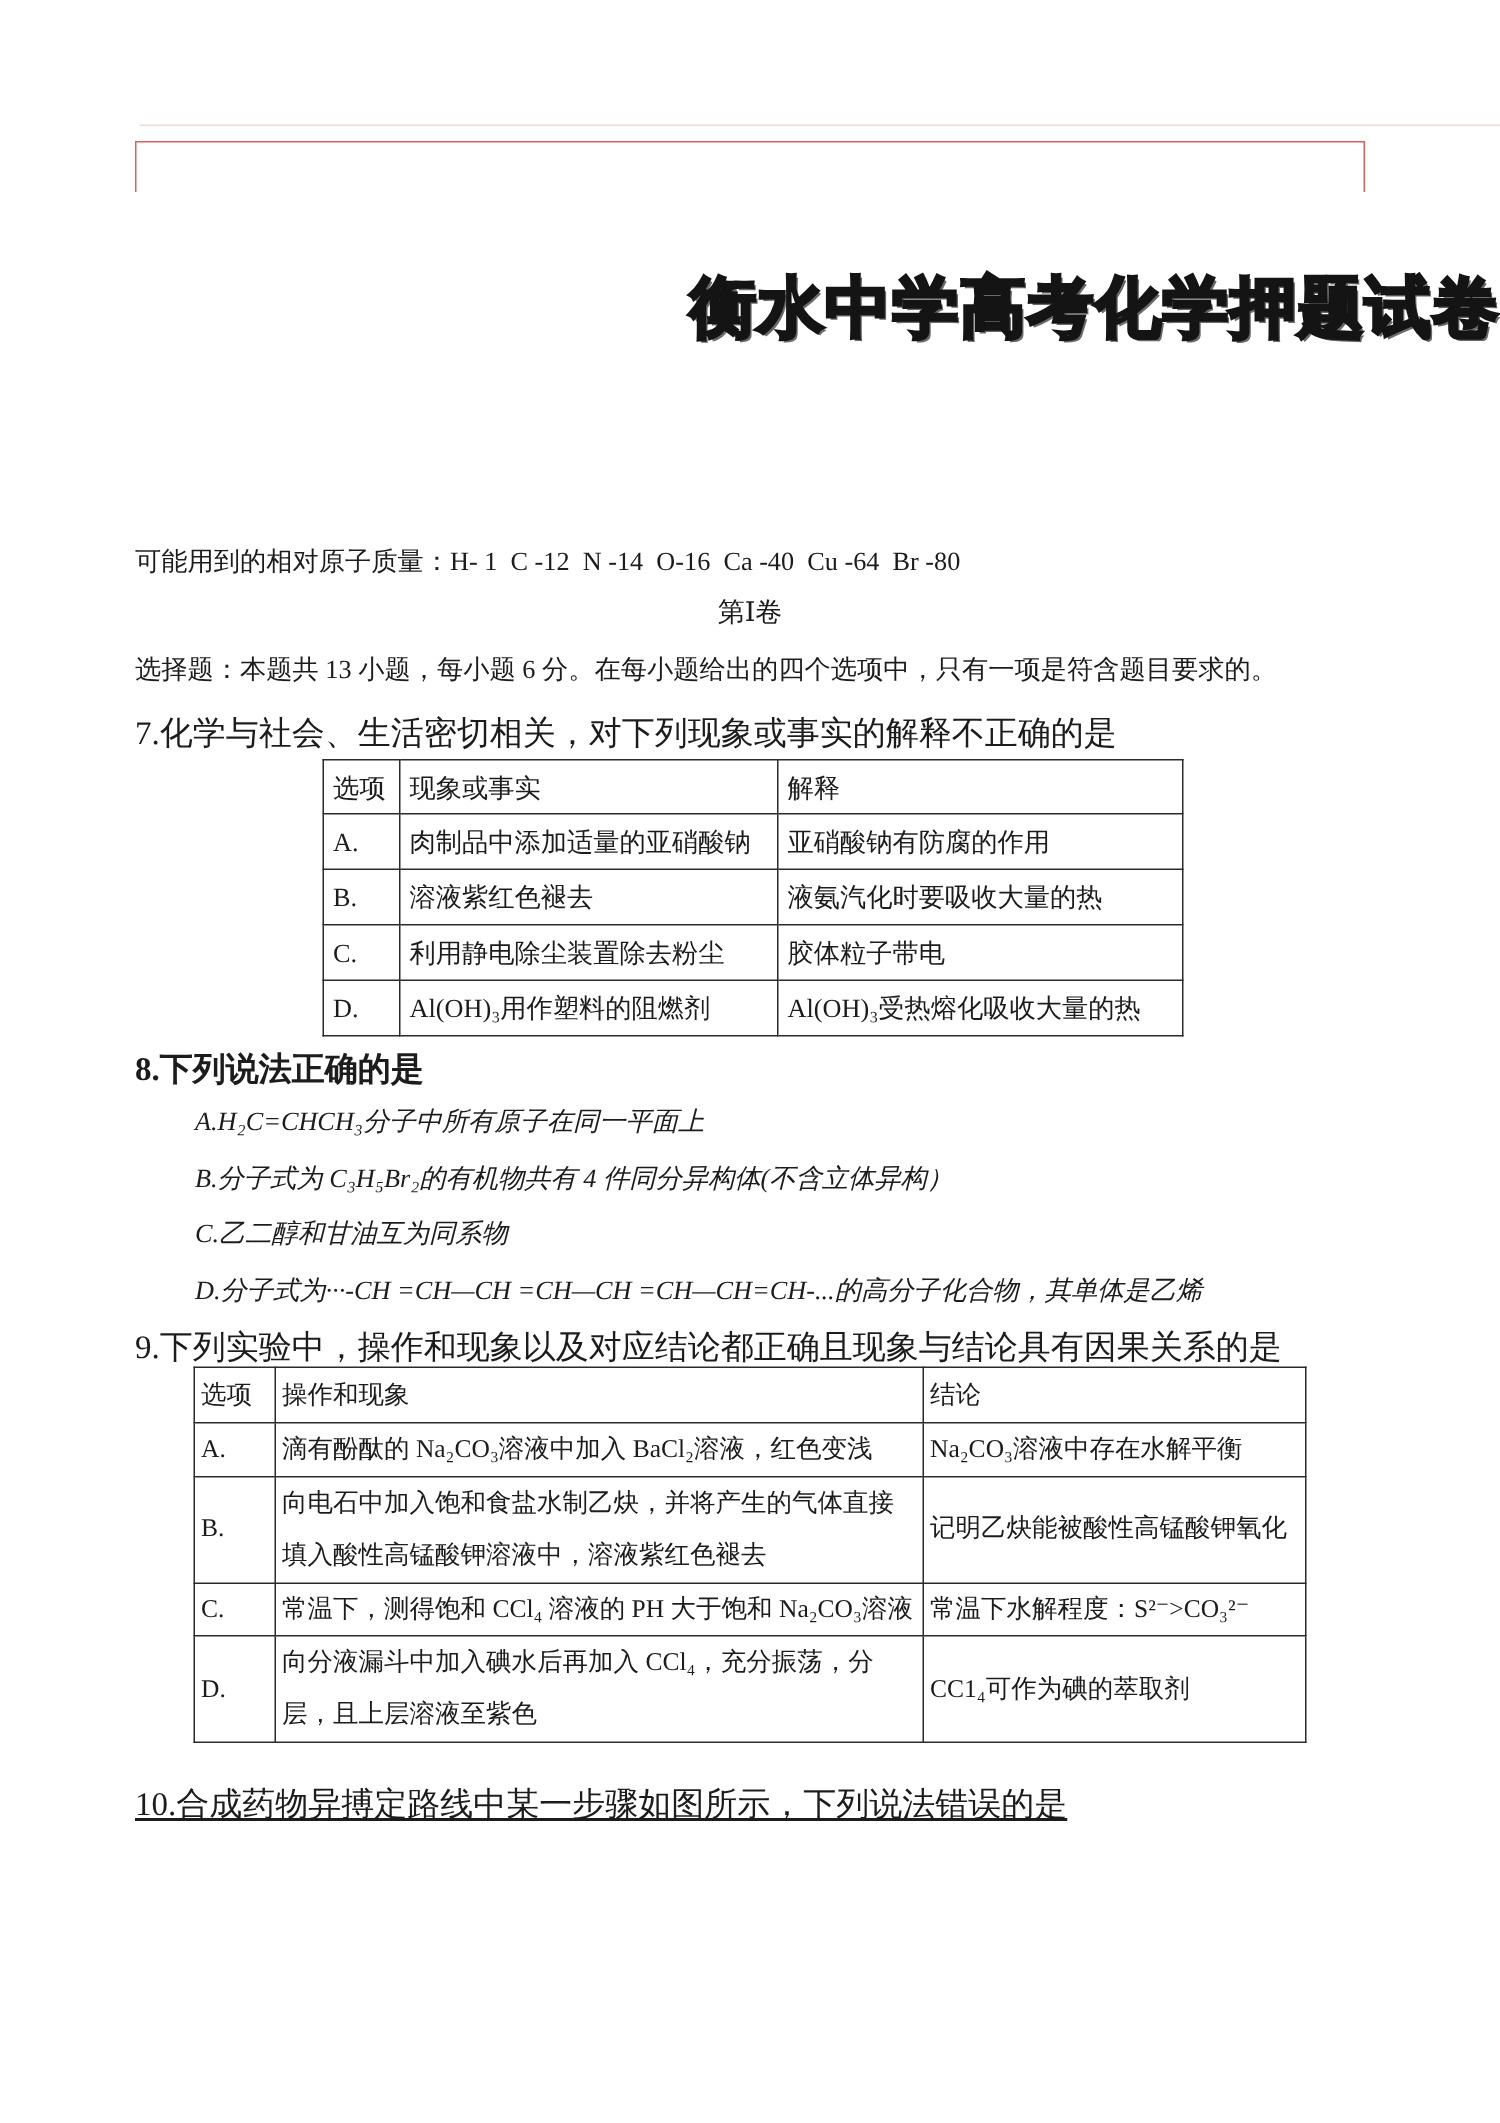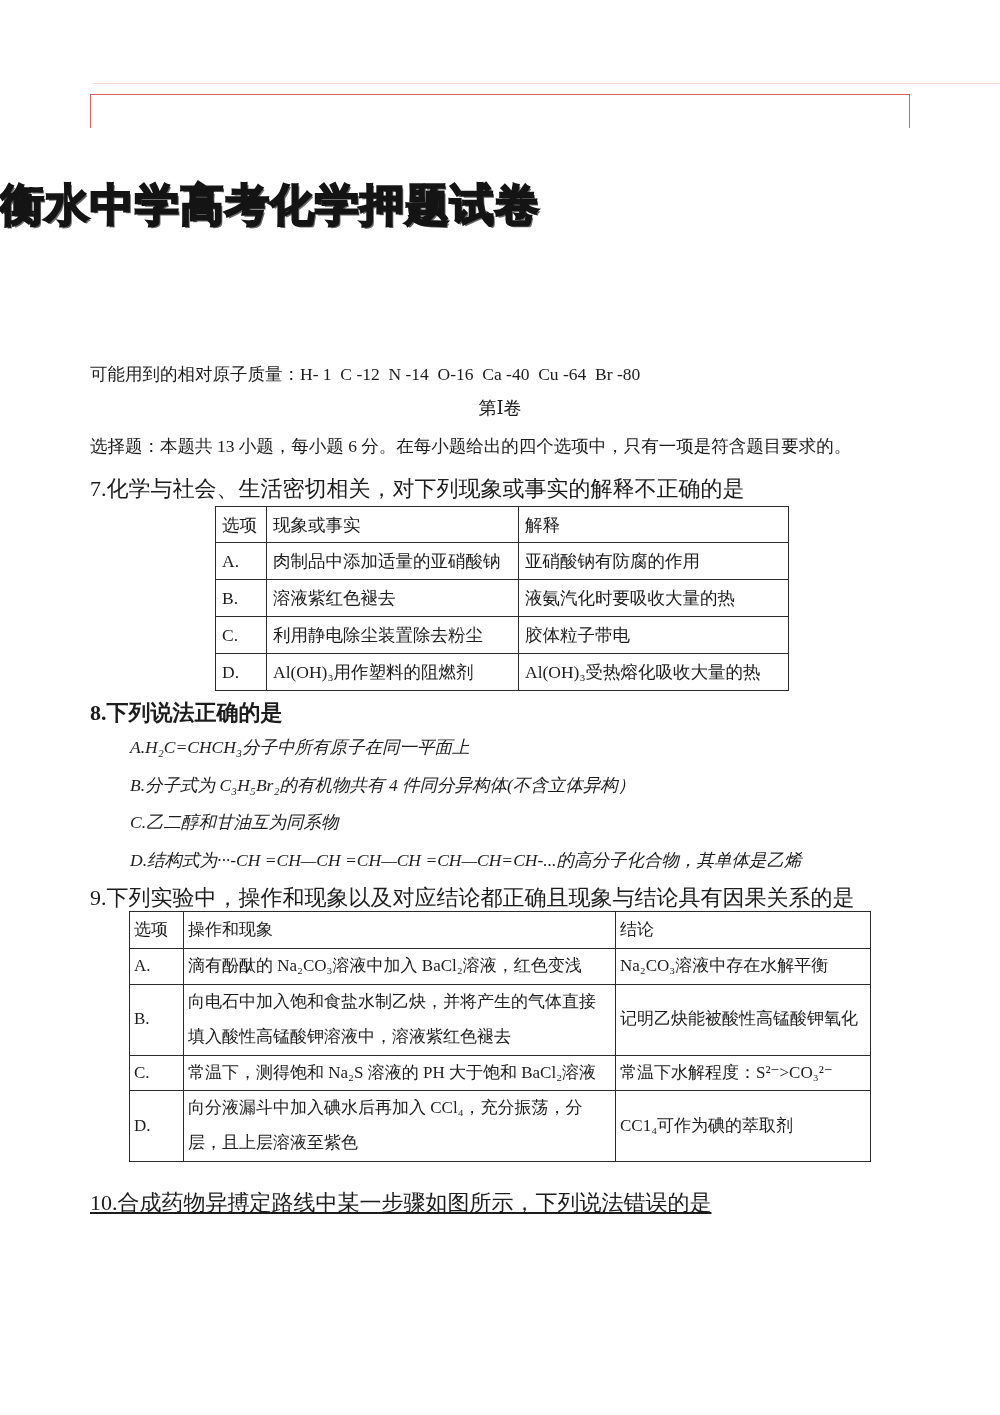--- a/index.html
+++ b/index.html
@@ -17,21 +17,21 @@
     border-top:1px solid rgba(235,190,160,0.55);
   }
   .red-box{
     position:absolute;top:94px;left:90px;width:818px;height:33px;
     border-top:1.5px solid #dd5f5f;
     border-left:1.5px solid #dd5f5f;
     border-right:1.5px solid #dd5f5f;
   }
   .title{
     position:absolute;top:176px;left:0;width:100%;
-    margin:0;text-align:left;
+    margin:0;text-align:right;
     font-family:"Liberation Sans","DejaVu Sans",sans-serif;
     font-size:44px;font-weight:bold;letter-spacing:1px;
     color:#111;
     -webkit-text-fill-color:#fff;
     -webkit-text-stroke:2.3px #141414;
     text-shadow:2px 2px 0 #6a6a6a;
   }
   .atomic{
     position:absolute;top:362px;left:90px;right:60px;
     font-size:17.5px;white-space:pre-wrap;
@@ -126,21 +126,21 @@
     </tr>
   </tbody>
     </table>
 
   <div class="stem q8-stem">8.下列说法正确的是</div>
 
   <div class="q8-options">
     <div class="opt">A.H₂C=CHCH₃分子中所有原子在同一平面上</div>
     <div class="opt">B.分子式为 C₃H₅Br₂的有机物共有 4 件同分异构体(不含立体异构）</div>
     <div class="opt">C.乙二醇和甘油互为同系物</div>
-    <div class="opt">D.结构式为···-CH =CH—CH =CH—CH =CH—CH=CH-...的高分子化合物，其单体是乙烯</div>
+    <div class="opt">D.分子式为···-CH =CH—CH =CH—CH =CH—CH=CH-...的高分子化合物，其单体是乙烯</div>
   </div>
 
   <div class="stem q9-stem">9.下列实验中，操作和现象以及对应结论都正确且现象与结论具有因果关系的是</div>
 
   <table class="t2">
     <colgroup>
         <col class="c0">
         <col class="c1">
         <col class="c2">
       </colgroup>
@@ -155,21 +155,21 @@
       <td>滴有酚酞的 Na₂CO₃溶液中加入 BaCl₂溶液，红色变浅</td>
       <td>Na₂CO₃溶液中存在水解平衡</td>
     </tr>
     <tr>
       <td>B.</td>
       <td>向电石中加入饱和食盐水制乙炔，并将产生的气体直接填入酸性高锰酸钾溶液中，溶液紫红色褪去</td>
       <td>记明乙炔能被酸性高锰酸钾氧化</td>
     </tr>
     <tr>
       <td>C.</td>
-      <td>常温下，测得饱和 Na₂S 溶液的 PH 大于饱和 BaCl₂溶液</td>
+      <td>常温下，测得饱和 CCl₄ 溶液的 PH 大于饱和 Na₂CO₃溶液</td>
       <td>常温下水解程度：S²⁻&gt;CO₃²⁻</td>
     </tr>
     <tr>
       <td>D.</td>
       <td>向分液漏斗中加入碘水后再加入 CCl₄，充分振荡，分层，且上层溶液至紫色</td>
       <td>CC1₄可作为碘的萃取剂</td>
     </tr>
   </tbody>
     </table>
 

